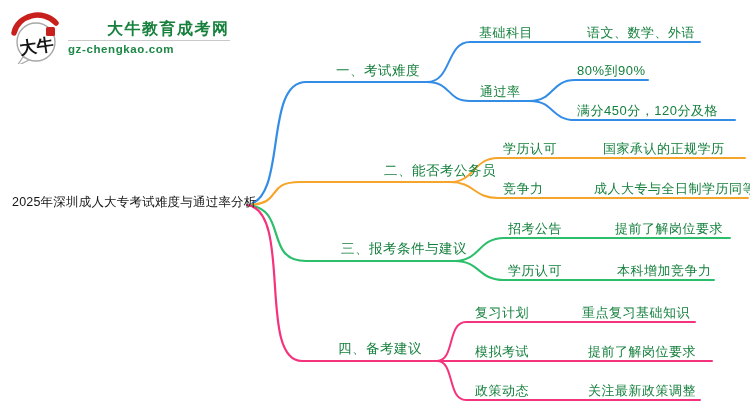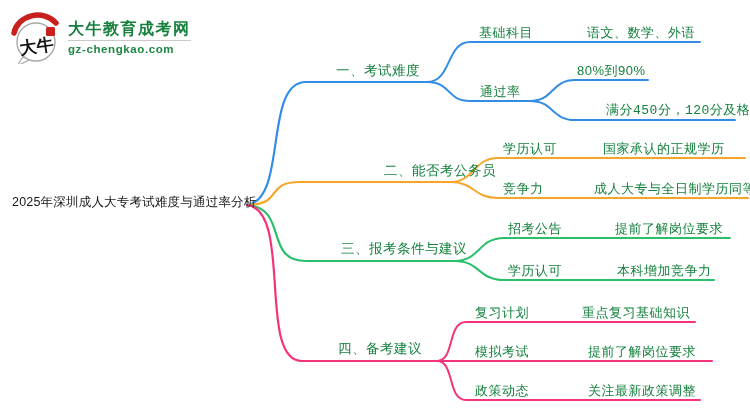--- a/index.html
+++ b/index.html
@@ -26,21 +26,21 @@
     letter-spacing:0.2px;
   }
   .branch-topic { font-size:13.5px; }
   .logo {
     position:absolute; left:10px; top:12px;
     display:flex; align-items:center; gap:6px;
   }
   .logo-icon { width:52px; height:52px; }
   .logo-title {
     font-size:16px; font-weight:bold; color:#17803d;
-    letter-spacing:1.5px; line-height:18px;
+    letter-spacing:1.5px; line-height:18px;margin-left:39px;
   }
   .logo-domain {
     font-size:11.5px; font-weight:bold; color:#1d8745;
     letter-spacing:0.6px; line-height:13px;
     border-top:1px solid #c9c9c9; margin-top:2px; padding-top:2px;
   }
 </style>
 </head>
 <body>
 
@@ -90,21 +90,21 @@
     </div>
   </div>
 
   <div class="node root-topic" style="left:12px; top:195px;">2025年深圳成人大专考试难度与通过率分析</div>
 
   <div class="node branch-topic" style="left:336px; top:63px;">一、考试难度</div>
   <div class="node" style="left:479px; top:25px;">基础科目</div>
   <div class="node" style="left:587px; top:25px;">语文、数学、外语</div>
   <div class="node" style="left:480px; top:84px;text-align:center;">通过率</div>
   <div class="node" style="left:577px; top:63px;">80%到90%</div>
-  <div class="node" style="left:606px; top:103px;font-family:Liberation Mono, monospace;">满分450分，120分及格</div>
+  <div class="node" style="left:577px; top:103px;">满分450分，120分及格</div>
 
   <div class="node branch-topic" style="left:338px; top:163px;margin-left:46px;">二、能否考公务员</div>
   <div class="node" style="left:503px; top:141px;">学历认可</div>
   <div class="node" style="left:603px; top:141px;">国家承认的正规学历</div>
   <div class="node" style="left:503px; top:181px;">竞争力</div>
   <div class="node" style="left:594px; top:181px;">成人大专与全日制学历同等</div>
 
   <div class="node branch-topic" style="left:341px; top:241px;">三、报考条件与建议</div>
   <div class="node" style="left:508px; top:221px;">招考公告</div>
   <div class="node" style="left:615px; top:221px;">提前了解岗位要求</div>

